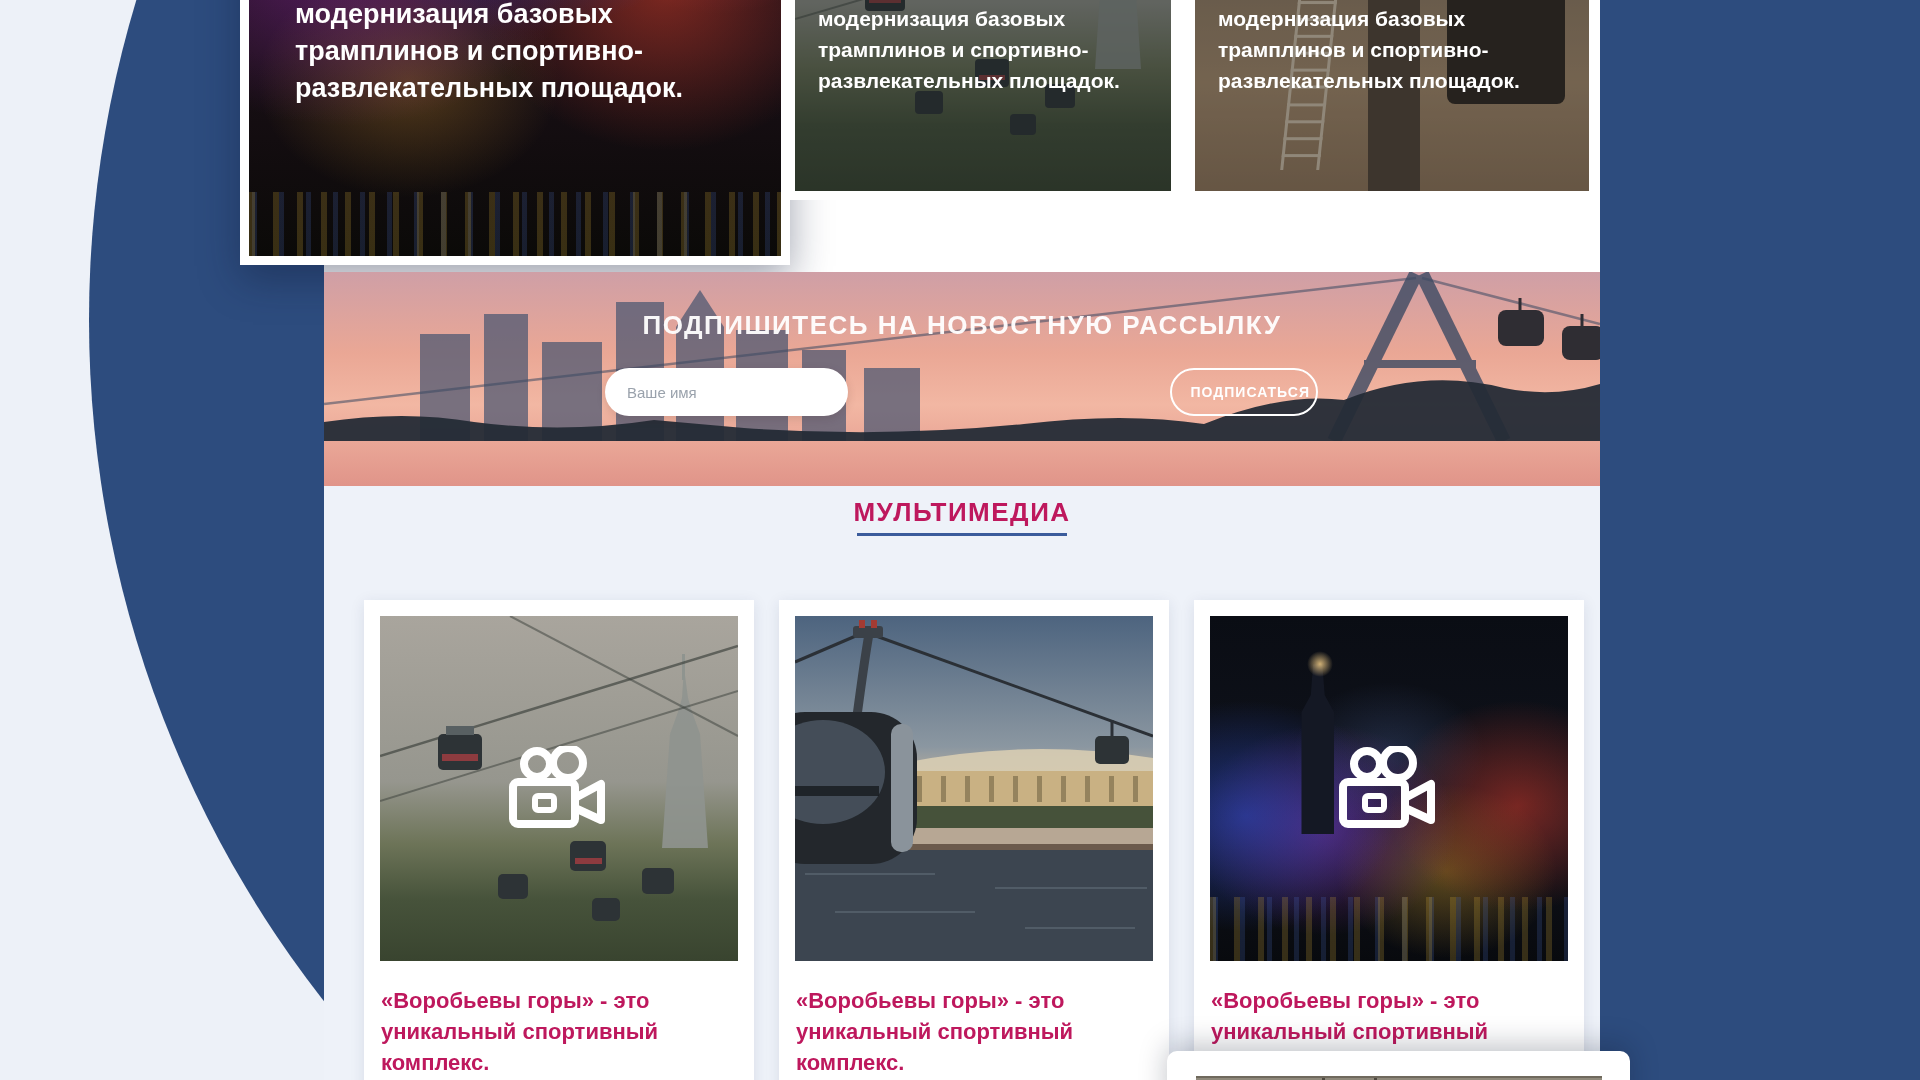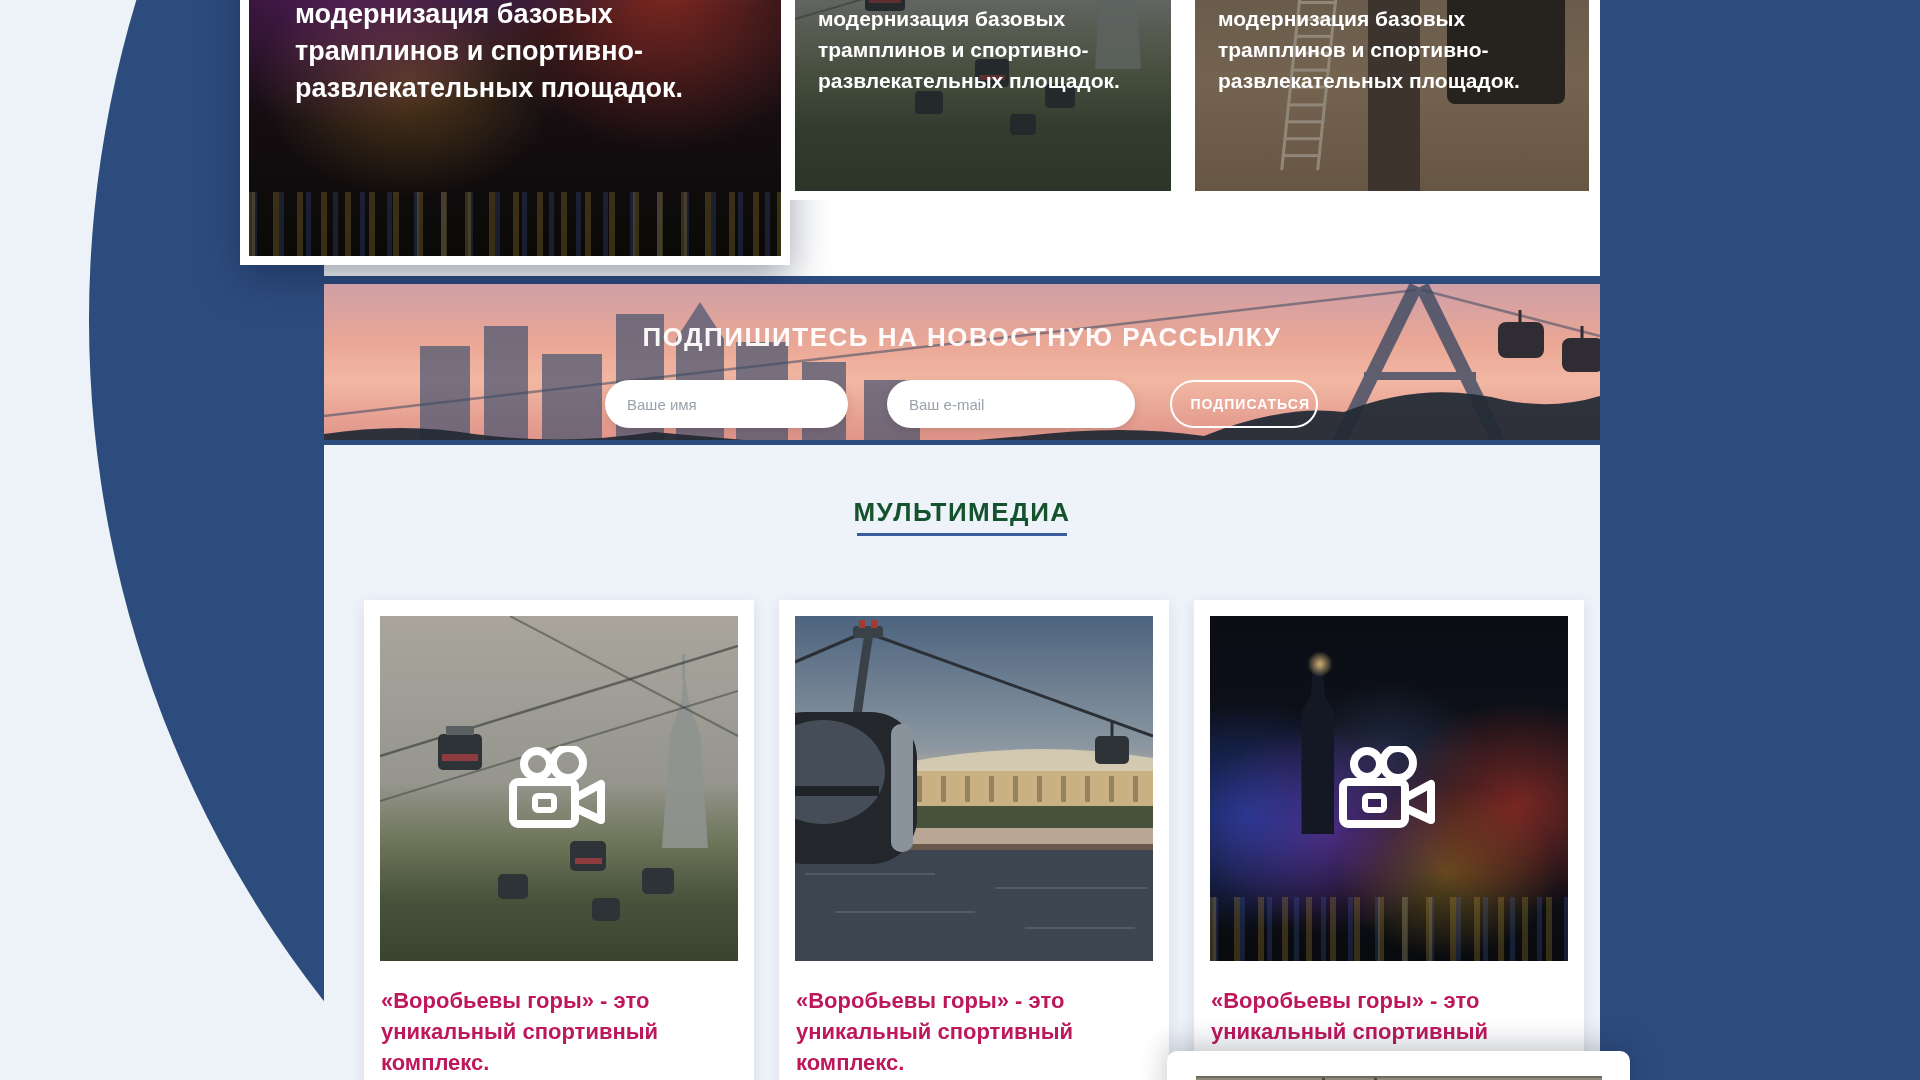--- a/index.html
+++ b/index.html
@@ -40,37 +40,37 @@
   .img-station{background:linear-gradient(180deg,#6d665e 0%,#8a7b67 40%,#a08a6f 70%,#8a745c 100%);}
   .img-station .pillar{position:absolute;left:44%;top:0;width:13%;height:100%;background:#473f37;}
   .img-station .cab{position:absolute;right:6%;top:18%;width:30%;height:58%;border-radius:8px;background:#23211f;
                     box-shadow:inset 0 6px 0 #5c5a56;}
   .img-station .ladder{position:absolute;left:26%;top:6%;width:10%;height:88%;
       background:repeating-linear-gradient(180deg,transparent 0 14px,#cdc4b2 14px 17px),
                  linear-gradient(90deg,#cdc4b2 0 3px,transparent 3px calc(100% - 3px),#cdc4b2 calc(100% - 3px)),
                  transparent;transform:skewX(-6deg);}
 
   
-  .banner{position:absolute;left:324px;top:284px;width:1276px;height:156px;overflow:hidden;
+  .banner{position:absolute;left:324px;top:272px;width:1276px;height:214px;overflow:hidden;
           background:linear-gradient(180deg,#cf9fa6 0%,#eaa795 38%,#f2b7a3 62%,#e09489 100%);}
   .banner svg{position:absolute;left:0;top:0;}
   .banner-title{position:absolute;left:0;right:0;top:38px;text-align:center;color:rgba(255,255,255,.95);
                 font-size:26px;font-weight:700;letter-spacing:1.5px;}
   .nl-input{position:absolute;top:96px;height:48px;border:none;border-radius:26px;background:#ffffff;
             padding:8px 22px;font-size:15px;color:#39424e;font-family:"Liberation Sans",sans-serif;
             box-shadow:0 3px 10px rgba(60,30,30,.15);box-sizing:border-box;}
   .nl-input::placeholder{color:#9aa2ac;}
   .nl-name{left:281px;width:243px;}
   .nl-email{left:563px;width:248px;}
   .nl-btn{position:absolute;left:846px;top:96px;width:148px;height:48px;border-radius:26px;
           border:2px solid #ffffff;background:transparent;color:#ffffff;font-size:14px;font-weight:700;
           letter-spacing:1px;font-family:"Liberation Sans",sans-serif;cursor:pointer;box-sizing:border-box;text-align:right;}
 
   
-  .mm-heading{position:absolute;left:324px;width:1276px;top:497px;text-align:center;color:#14532d;
+  .mm-heading{position:absolute;left:324px;width:1276px;top:497px;text-align:center;color:#be185d;
               font-size:26px;font-weight:700;letter-spacing:1.5px;}
   .mm-underline{position:absolute;left:857px;top:533px;width:210px;height:3px;background:#3b5c9c;}
   .vcard{position:absolute;top:600px;width:390px;height:560px;background:#ffffff;
          box-shadow:0 3px 14px rgba(25,40,80,.10);}
   .vcard.v1{left:364px;} .vcard.v2{left:779px;} .vcard.v3{left:1194px;}
   .vcard .vimg{position:absolute;left:16px;top:16px;width:358px;height:345px;overflow:hidden;
                display:flex;align-items:center;justify-content:center;}
   .vcard .cap{position:absolute;left:17px;top:385px;width:356px;color:#be185d;
               font-size:22px;line-height:31px;font-weight:700;}
   .img-nightv{background:
@@ -164,21 +164,20 @@
       <g fill="#2f2d33">
         <line x1="1196" y1="26" x2="1196" y2="40" stroke="#2f2d33" stroke-width="3"></line>
         <rect x="1174" y="38" width="46" height="36" rx="8"></rect>
         <line x1="1258" y1="42" x2="1258" y2="56" stroke="#2f2d33" stroke-width="3"></line>
         <rect x="1238" y="54" width="42" height="34" rx="8"></rect>
       </g>
       <path d="M0,169 L0,150 Q80,138 150,150 Q240,162 330,148 L420,156 Q560,166 700,152 Q800,140 880,152 Q960,120 1020,128 Q1100,96 1180,116 Q1230,126 1276,112 L1276,169 Z" fill="#242b36" opacity="0.95"></path>
     </svg>
     <div class="banner-title">ПОДПИШИТЕСЬ НА НОВОСТНУЮ РАССЫЛКУ</div>
     <input class="nl-input nl-name" placeholder="Ваше имя" style="">
-    <input class="nl-input nl-email" placeholder="Ваш e-mail" style="">
     <button class="nl-btn">ПОДПИСАТЬСЯ</button>
   </div>
 
   <div class="mm-heading">МУЛЬТИМЕДИА</div>
   <div class="mm-underline"></div>
 
   <div class="vcard v1">
     <div class="vimg img-day">
       <svg style="position:absolute;left:0;top:0;" width="358" height="345" viewBox="0 0 358 345" preserveAspectRatio="none">
         <polygon points="282,232 290,118 298,96 302,82 304,52 308,82 312,96 320,118 328,232" fill="#8f948f" opacity="0.9"></polygon>

